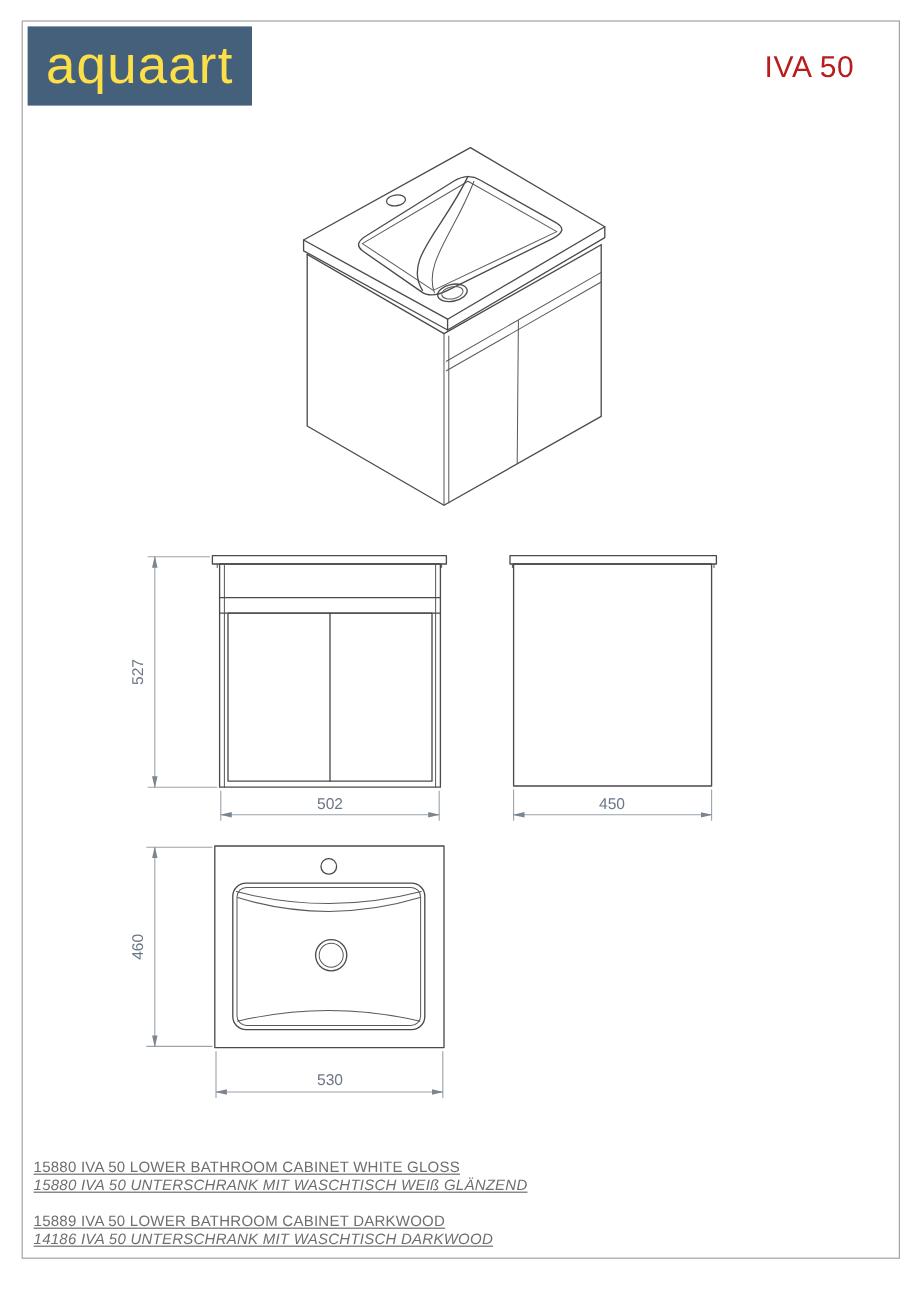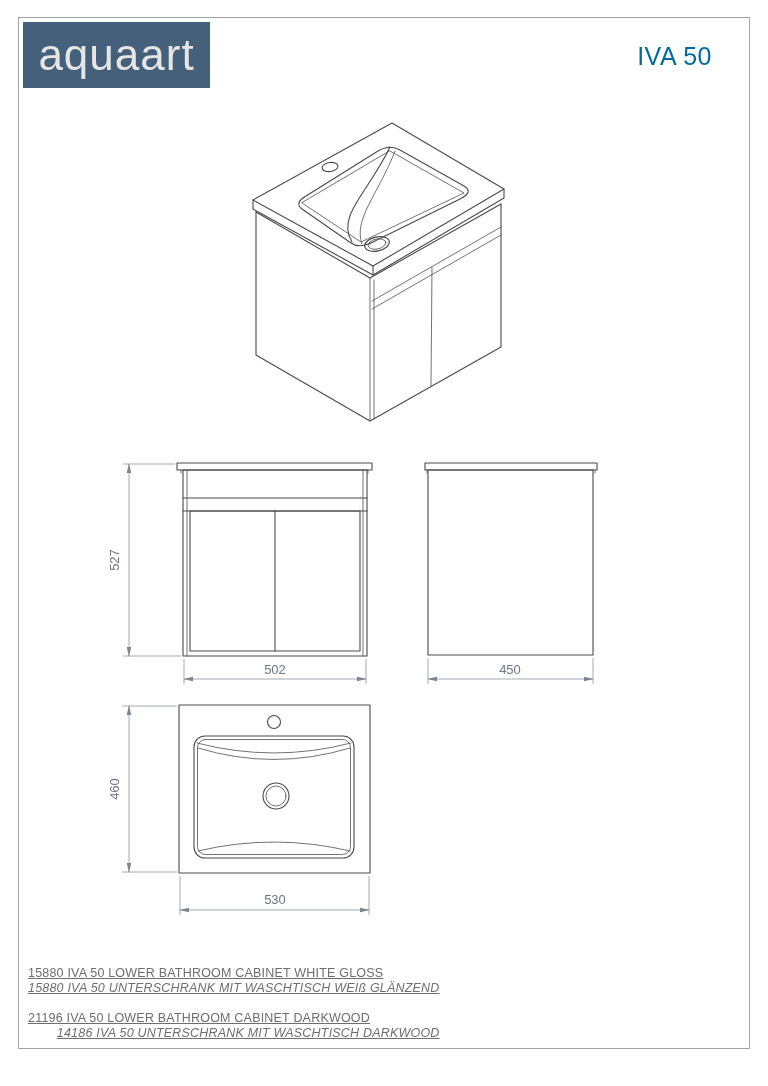--- a/index.html
+++ b/index.html
@@ -2,31 +2,31 @@
 <html><head>
 <meta charset="utf-8">
 <style>
   html,body{margin:0;padding:0;background:#fff;}
   .page{position:relative;width:768px;height:1086px;background:#ffffff;overflow:hidden;
         font-family:"Liberation Sans",sans-serif;}
   .sheet-border{position:absolute;left:18px;top:17px;width:730px;height:1030px;
         border:1px solid #a3a3a3;}
   .logo{position:absolute;left:23px;top:22px;width:187px;height:66px;background:#45607a;
         display:flex;align-items:center;justify-content:center;}
-  .logo span{color:#e5e5e5;font-size:44px;letter-spacing:1px;font-weight:400;line-height:1;}
-  .title{position:absolute;top:42px;right:56px;color:#0369a1;font-size:25px;letter-spacing:0.5px;}
+  .logo span{color:#fde047;font-size:44px;letter-spacing:1px;font-weight:400;line-height:1;}
+  .title{position:absolute;top:42px;right:56px;color:#b91c1c;font-size:25px;letter-spacing:0.5px;}
   svg.drawing{position:absolute;left:0;top:0;}
   .obj{fill:none;stroke:#4a4a4a;stroke-width:1.1;stroke-linejoin:round;stroke-linecap:round;}
   .obj2{fill:none;stroke:#5a5a5a;stroke-width:0.85;stroke-linejoin:round;stroke-linecap:round;}
   .dim{fill:none;stroke:#9aa2ab;stroke-width:0.9;}
   .dimtxt{fill:#6b7687;font-family:"Liberation Sans",sans-serif;font-size:13px;}
   .products{position:absolute;left:28px;top:966px;color:#6e6e6e;font-size:12.5px;
         letter-spacing:0.2px;line-height:15px;text-decoration:underline;}
   .product-block{margin-bottom:15px;}
-  .de{font-style:italic;text-align:right;}
+  .de{font-style:italic;}
 </style>
 </head>
 <body>
 
 <div class="page">
 
   <div class="sheet-border"></div>
 
   <div class="logo">
     <span>aquaart</span>
@@ -121,18 +121,18 @@
       <text class="dimtxt" x="275" y="904" text-anchor="middle">530</text>
     </g>
   </svg>
 
   <div class="products">
     <div class="product-block">
       <div>15880 IVA 50 LOWER BATHROOM CABINET WHITE GLOSS</div>
       <div class="de">15880 IVA 50 UNTERSCHRANK MIT WASCHTISCH WEIß GLÄNZEND</div>
     </div>
     <div class="product-block">
-      <div>21196 IVA 50 LOWER BATHROOM CABINET DARKWOOD</div>
+      <div>15889 IVA 50 LOWER BATHROOM CABINET DARKWOOD</div>
       <div class="de">14186 IVA 50 UNTERSCHRANK MIT WASCHTISCH DARKWOOD</div>
     </div>
   </div>
 
 </div>
 
 </body></html>

